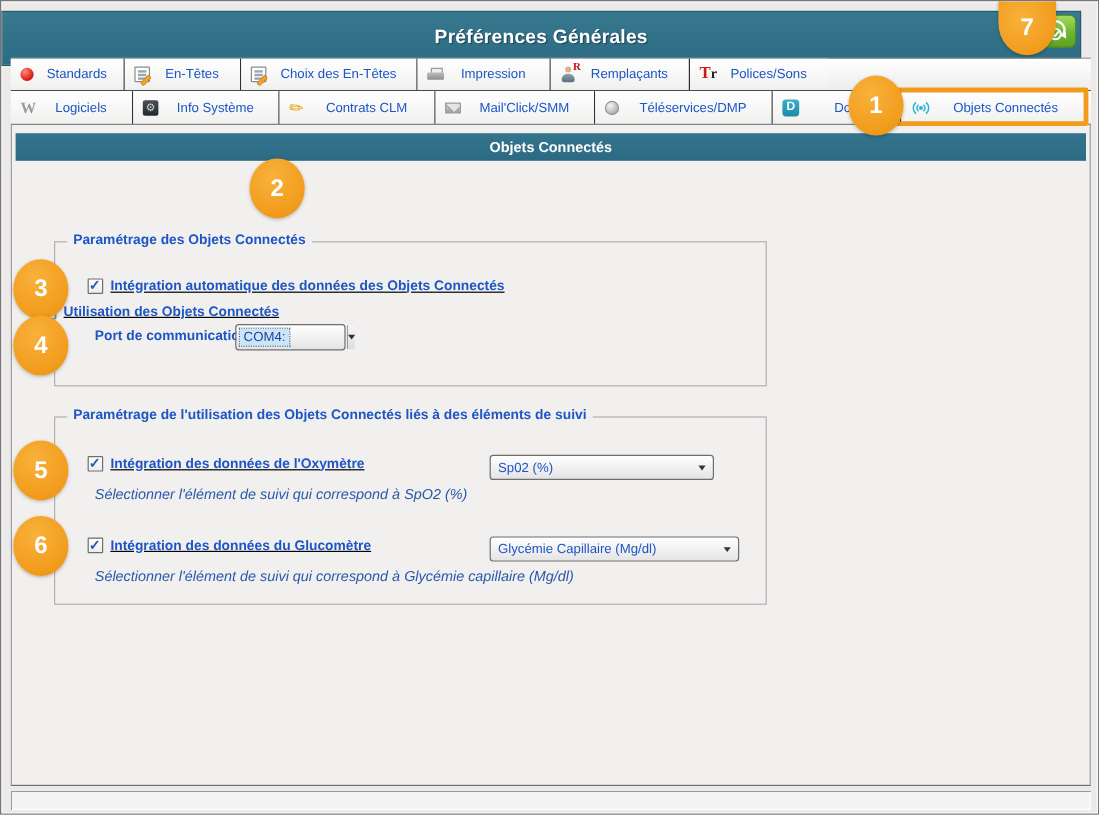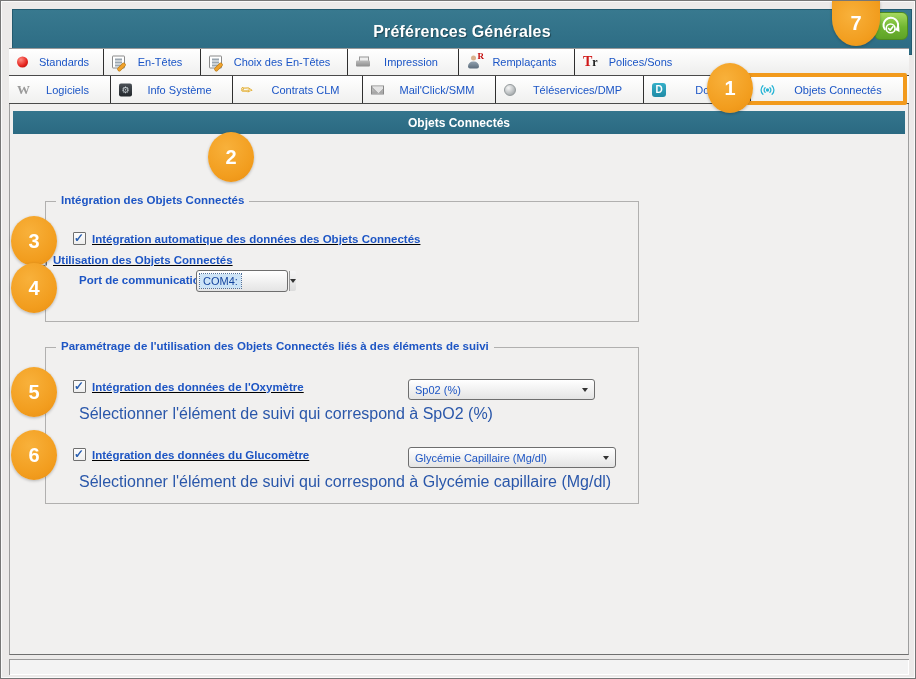--- a/index.html
+++ b/index.html
@@ -2,21 +2,21 @@
 <html><head>
 <meta charset="utf-8">
 <style>
   html,body { margin:0; padding:0; background:#d7d5d4; font-family:"Liberation Sans", sans-serif; }
   * { box-sizing:border-box; }
 
   .window { position:relative; width:916px; height:679px; background:#eceae9;
             border:1px solid #767676; box-shadow:inset 0 0 0 1px #fafafa; overflow:hidden; }
 
   
-  .titlebar { position:absolute; left:11px; top:8px; width:900px; height:46px;
+  .titlebar { position:absolute; left:0; top:8px; width:900px; height:46px;
               background:linear-gradient(#38798f,#2c6b83); border:1px solid #235a6f;
               display:flex; align-items:center; justify-content:center; }
   .titlebar .title { color:#fff; font-size:16px; font-weight:bold; letter-spacing:.2px;
                      text-shadow:1px 1px 1px rgba(0,0,0,.4); }
   .validate-btn { position:absolute; right:3px; top:2px; width:34px; height:28px;
                   border:1px solid #4e8c1f; border-radius:6px; cursor:pointer;
                   background:linear-gradient(#a6d95f,#6fb530 55%,#5ea226);
                   display:flex; align-items:center; justify-content:center; padding:0; }
 
   
@@ -104,21 +104,21 @@
            border-radius:3px; background:linear-gradient(#ffffff,#e4e4e4); cursor:pointer;gap:48px; }
   .combo .val { flex:1; font-size:11px; color:#1d55c4; padding:0 6px; white-space:nowrap; overflow:hidden; }
   .combo .val.sel { flex:none; margin-left:3px; background:#cde4f7; outline:1px dotted #51719b;
                     color:#16459e; padding:1px 3px; }
   .combo .arrow-zone { width:18px; align-self:stretch; display:flex; align-items:center; justify-content:center; }
   .combo.small .arrow-zone { border-left:1px solid #9a9a9a; background:linear-gradient(#f6f6f6,#dcdcdc);
                              border-radius:0 2px 2px 0; }
   .arr { width:0; height:0; border-left:3.5px solid transparent; border-right:3.5px solid transparent;
          border-top:4.5px solid #333; }
 
-  .note { position:absolute; font-size:16px; color:#2a57aa; white-space:nowrap; }
+  .note { position:absolute; font-size:12px; font-style:italic; color:#2a57aa; white-space:nowrap; }
 
   
   .statusbar { position:absolute; left:8px; top:658px; width:900px; height:16px; background:#f3f3f3;
                box-shadow:inset 1px 1px 0 #9a9a9a, inset -1px -1px 0 #ffffff; }
 
   
   .callout { position:absolute; width:46px; height:50px; border-radius:50%;
              background:radial-gradient(circle at 40% 32%,#f8b13b,#f29d1e 65%,#e88d12);
              color:#fff; font-size:20px; font-weight:bold; display:flex; align-items:center;
              justify-content:center; box-shadow:0 1px 3px rgba(0,0,0,.25); z-index:10; }
@@ -239,21 +239,21 @@
 
   <div class="content">
     <div class="section-header">Objets Connectés</div>
 
     <label class="chk-row" style="left:24px; top:149px;">
       <span class="chk checked"></span>
       <span class="chk-label">Utilisation des Objets Connectés</span>
     </label>
 
     <div class="group" style="left:35px; top:97px; width:594px; height:121px;">
-      <span class="legend">Intégration des Objets Connectés</span>
+      <span class="legend">Paramétrage des Objets Connectés</span>
       <label class="chk-row" style="left:27px; top:30px;">
         <span class="chk checked"></span>
         <span class="chk-label">Intégration automatique des données des Objets Connectés</span>
       </label>
       <span class="field-label" style="left:33px; top:72px;">Port de communication</span>
       <div class="combo small" style="left:150px; top:68px; width:92px; height:22px;">
         <span class="val sel">COM4:</span>
         <span class="arrow-zone" style="margin-left:auto;">
             <span class="arr"></span>
           </span>

